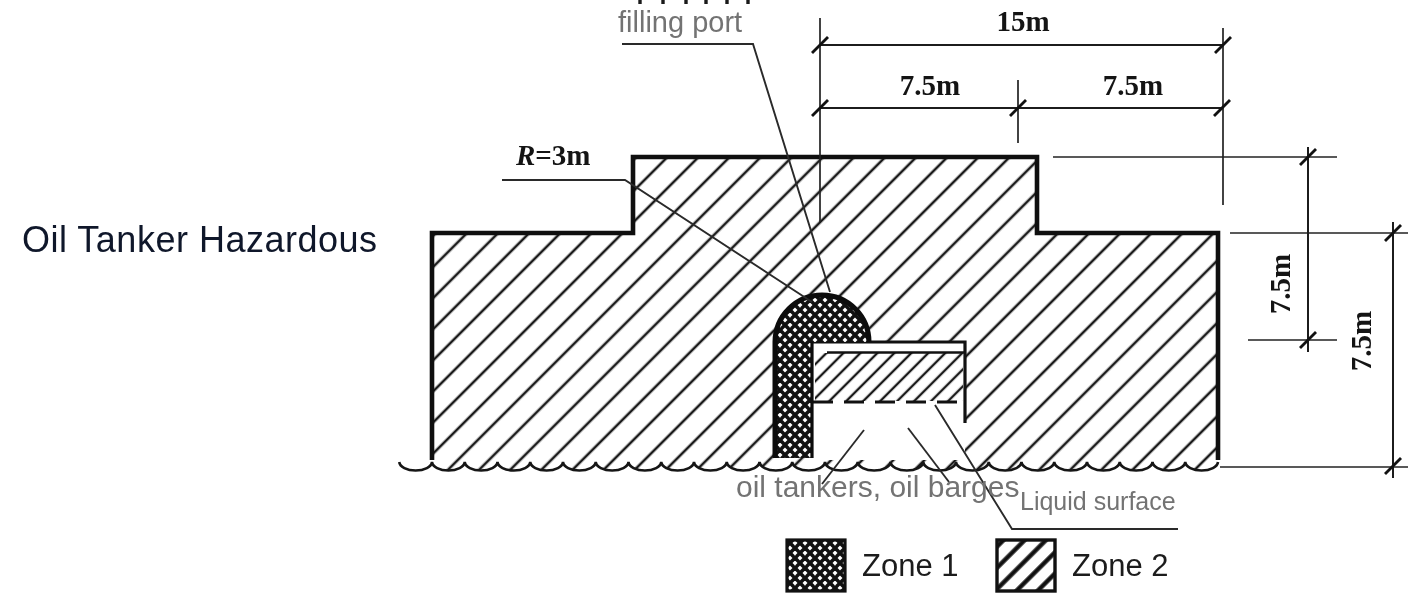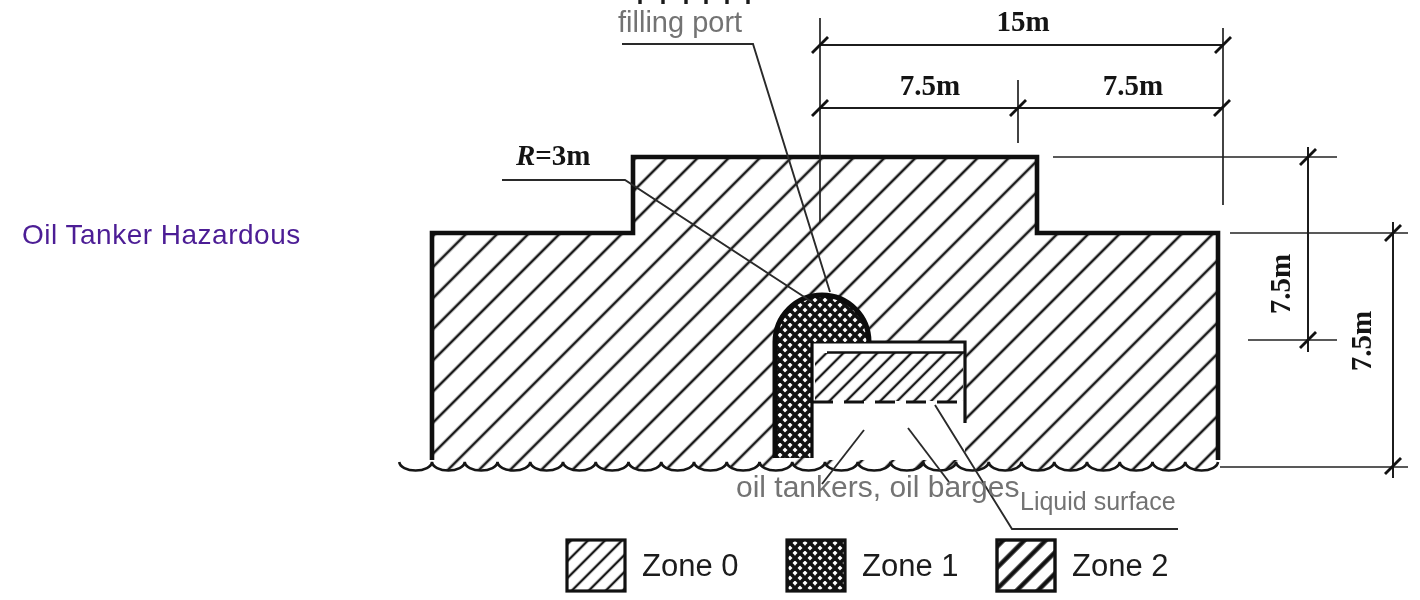--- a/index.html
+++ b/index.html
@@ -1,20 +1,20 @@
 <!DOCTYPE html>
 <html><head>
 <meta charset="utf-8">
 <style>
   html,body{margin:0;padding:0;background:#ffffff;}
   #stage{position:relative;width:1420px;height:600px;background:#ffffff;overflow:hidden;
          font-family:"Liberation Sans",sans-serif;color:#1b1b1b;}
   #diagram{position:absolute;left:0;top:0;}
   .txt{position:absolute;white-space:nowrap;line-height:1.1;}
-  .title-line{font-size:28px;color:#4c1d95;letter-spacing:.5px;}
+  .title-line{font-size:36px;color:#0f172a;letter-spacing:.5px;}
   .label{font-size:29px;color:#737373;text-align:right;}
   .dim{font-family:"Liberation Serif",serif;font-weight:700;font-size:29px;color:#141414;}
   .dim-c{text-align:center;}
   .rot{transform:rotate(-90deg);transform-origin:50% 50%;width:110px;height:32px;text-align:center;}
   .legend-item{position:absolute;display:flex;align-items:center;gap:15px;}
   .legend-label{font-size:31px;color:#1c1c1c;}
   .swatch{display:block;}
   .ital{font-style:italic;}
 </style>
 </head>
@@ -134,26 +134,20 @@
 
   <div class="txt dim dim-c" style="left:988px;top:6px;width:70px;">15m</div>
   <div class="txt dim dim-c" style="left:880px;top:70px;width:100px;">7.5m</div>
   <div class="txt dim dim-c" style="left:1083px;top:70px;width:100px;">7.5m</div>
   <div class="txt dim rot" style="left:1226px;top:268px;">7.5m</div>
   <div class="txt dim rot" style="left:1307px;top:325px;">7.5m</div>
 
   <div class="txt label" style="left:716px;top:470px;font-size:30px;margin-left:20px;">oil tankers, oil barges</div>
   <div class="txt label" style="left:1020px;top:488px;font-size:25px;">Liquid surface</div>
 
-  <div class="legend-item" style="left:565px;top:538px;">
-    <svg class="swatch" width="62" height="55">
-      <rect x="2" y="2" width="58" height="51" fill="url(#p-z0)" stroke="#111111" stroke-width="3.2"></rect>
-    </svg>
-    <span class="legend-label">Zone 0</span>
-  </div>
   <div class="legend-item" style="left:785px;top:538px;align-items:center;">
     <svg class="swatch" width="62" height="55">
       <rect x="2" y="2" width="58" height="51" fill="url(#p-z1)" stroke="#111111" stroke-width="3.2"></rect>
     </svg>
     <span class="legend-label">Zone 1</span>
   </div>
   <div class="legend-item" style="left:995px;top:538px;align-items:center;">
     <svg class="swatch" width="62" height="55">
       <rect x="2" y="2" width="58" height="51" fill="url(#p-z2l)" stroke="#111111" stroke-width="3.4"></rect>
     </svg>

